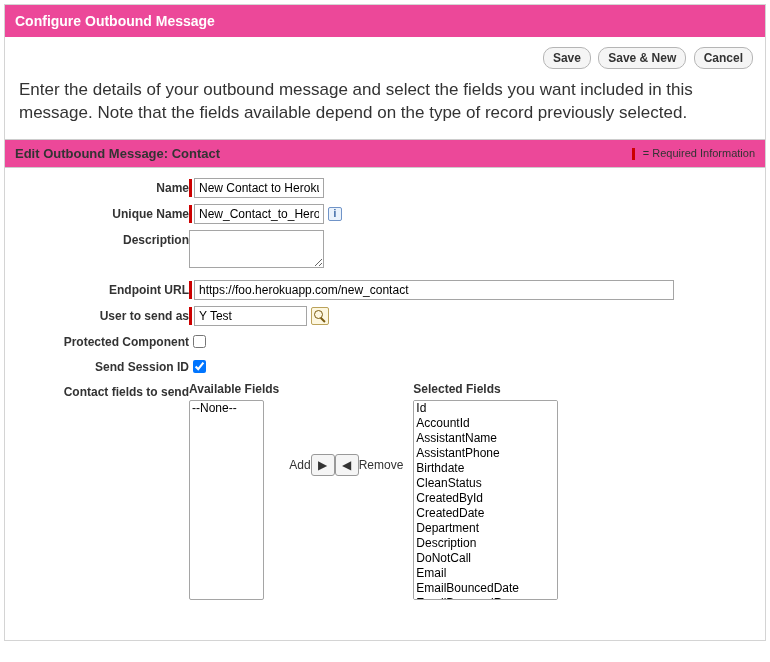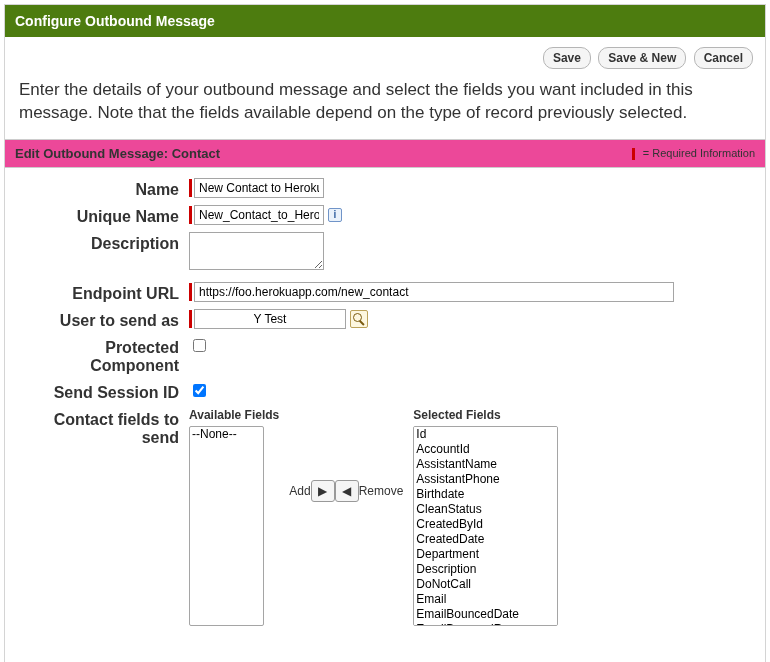--- a/index.html
+++ b/index.html
@@ -9,21 +9,21 @@
     color: #333;
     margin: 0;
     padding: 4px;
     background: #fff;
   }
   .page {
     border: 1px solid #d4d4d4;
     width: 762px;
   }
   .header-bar {
-    background: #4d7c0f;
+    background: #ec4899;
     color: #fff;
     font-weight: bold;
     font-size: 14px;
     padding: 8px 10px;
   }
   .button-row {
     text-align: right;
     padding: 10px 12px 6px;
   }
   button.topbtn {
@@ -72,22 +72,21 @@
     padding: 10px 14px 20px;
   }
   .form-row {
     display: flex;
     align-items: flex-start;
     margin-bottom: 6px;
   }
   .form-label {
     width: 170px;
     text-align: right;
-    padding-right: 10px;
-    font-size: 16px;
+    font-size: 12px;
     font-weight: bold;
     color: #333;
     padding-top: 3px;
   }
   .form-control {
     flex: 1;
     display: flex;
     align-items: center;
   }
   .req-bar {
@@ -253,21 +252,21 @@
       <div class="form-control">
         <span class="req-bar"></span>
         <input type="text" style="width: 480px;" value="https://foo.herokuapp.com/new_contact">
       </div>
     </div>
 
     <div class="form-row">
       <div class="form-label">User to send as</div>
       <div class="form-control">
         <span class="req-bar"></span>
-        <input type="text" style="width: 152px; text-align: center;" value="Y Test">
+        <input type="text" style="width: 113px;" value="Y Test">
         <span class="lookup-icon"></span>
       </div>
     </div>
 
     <div class="form-row">
       <div class="form-label">Protected Component</div>
       <div class="form-control">
         <input type="checkbox" style="">
       </div>
     </div>

